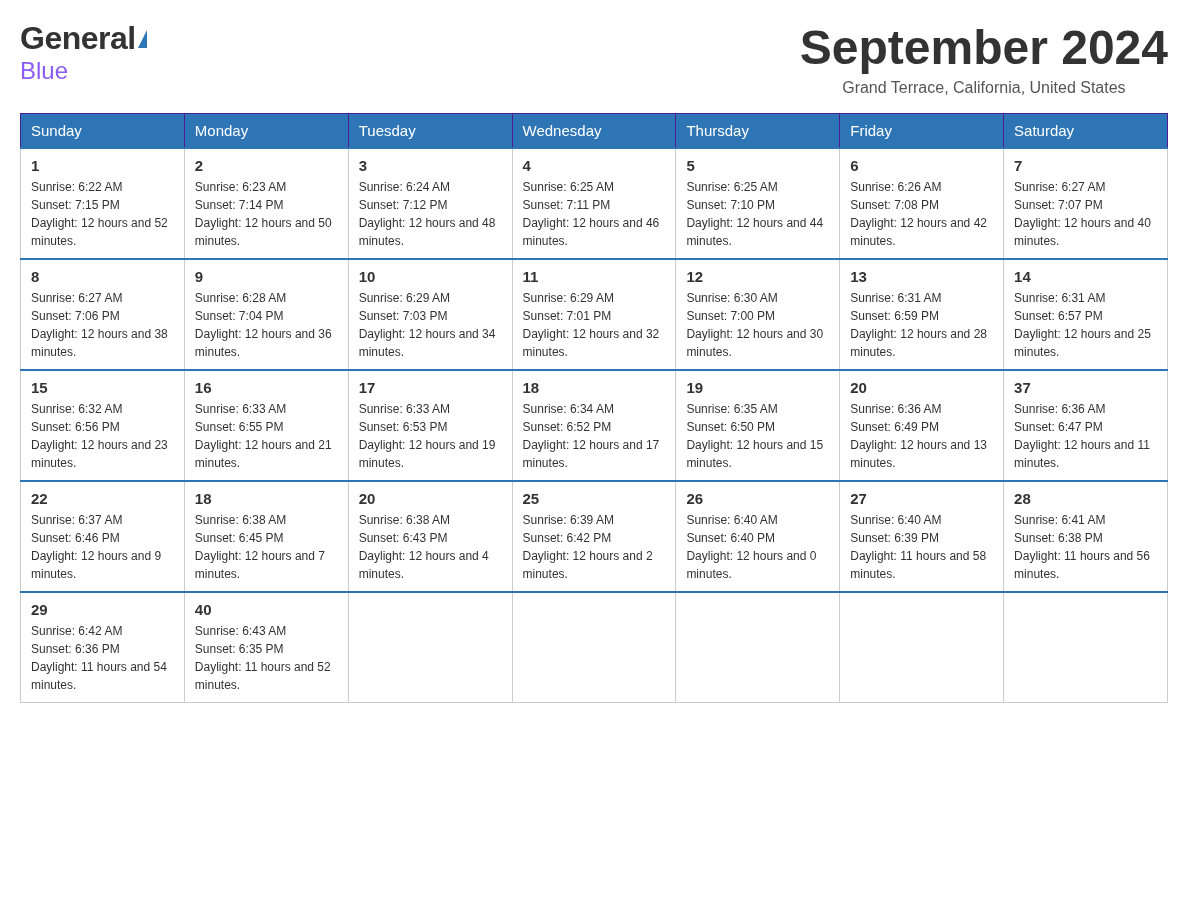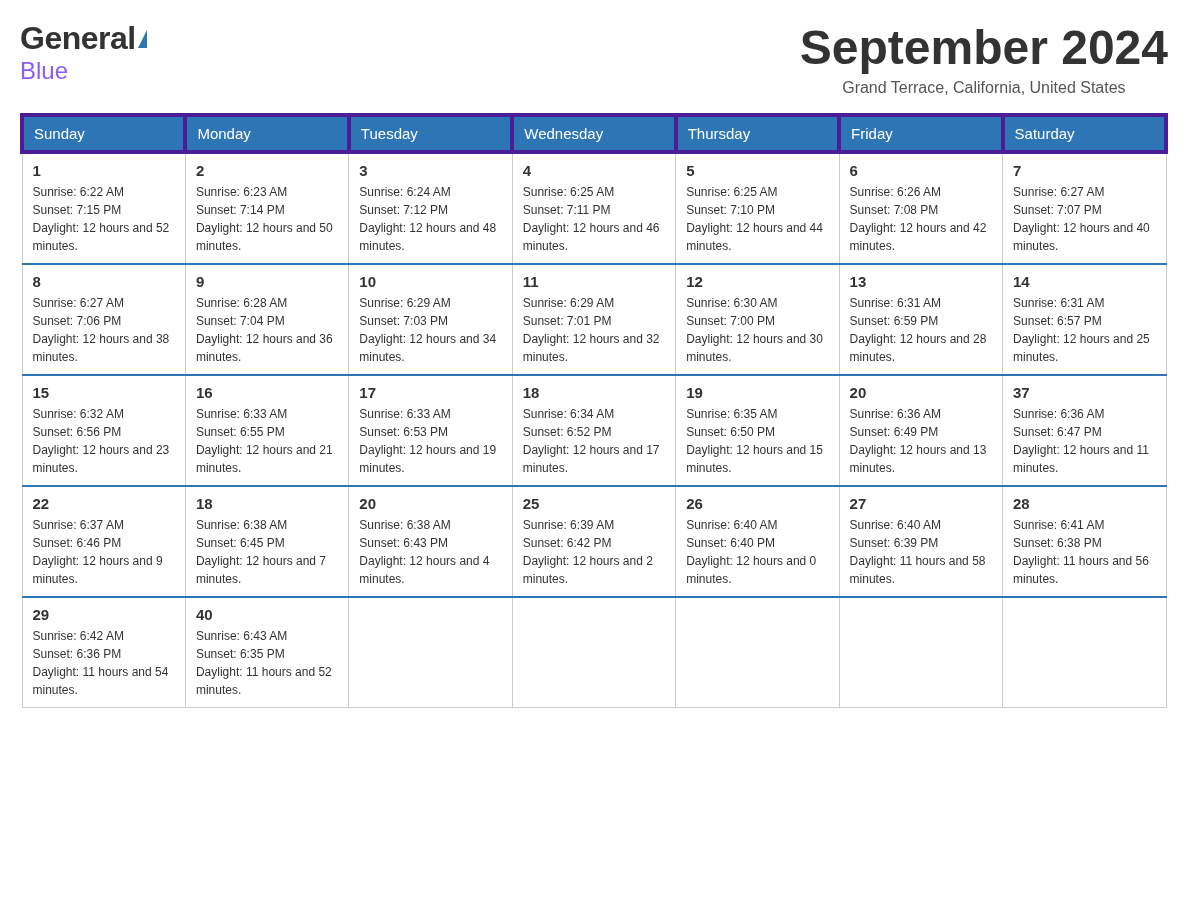--- a/index.html
+++ b/index.html
@@ -34,21 +34,21 @@
       border-collapse: collapse;
       table-layout: fixed;
     }
     thead tr th {
       background-color: #2e75b6;
       color: #fff;
       font-size: 15px;
       font-weight: normal;
       padding: 8px 10px;
       text-align: left;
-      border: 4px solid #4c1d95;
+      border: 1px solid #4c1d95;
     }
     tbody tr td {
       vertical-align: top;
       padding: 8px 10px;
       font-size: 12.5px;
       color: #333;
       border: 1px solid #ccc;
       border-top: 2px solid #2e75b6;
       height: 110px;
     }

